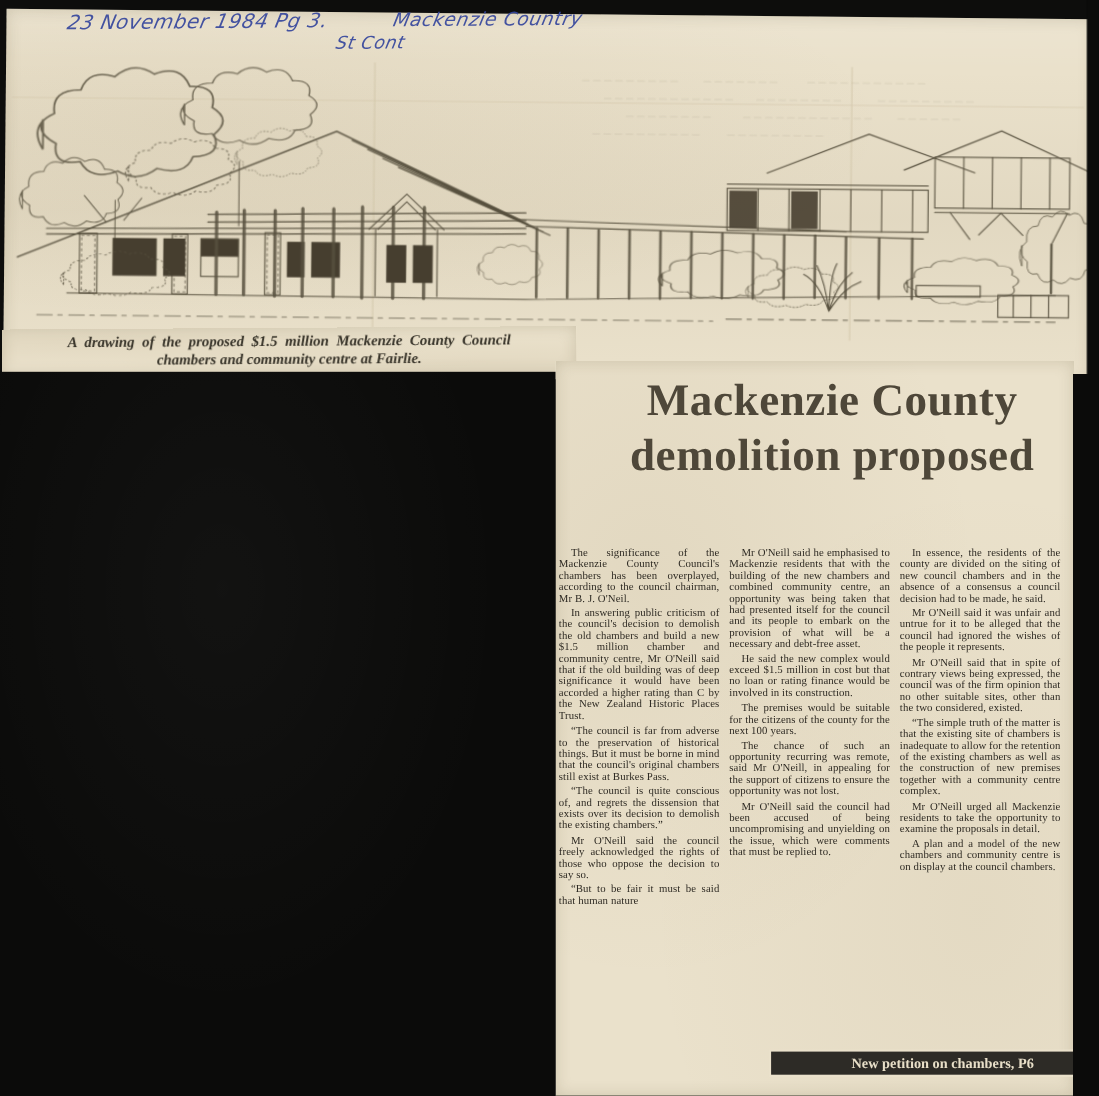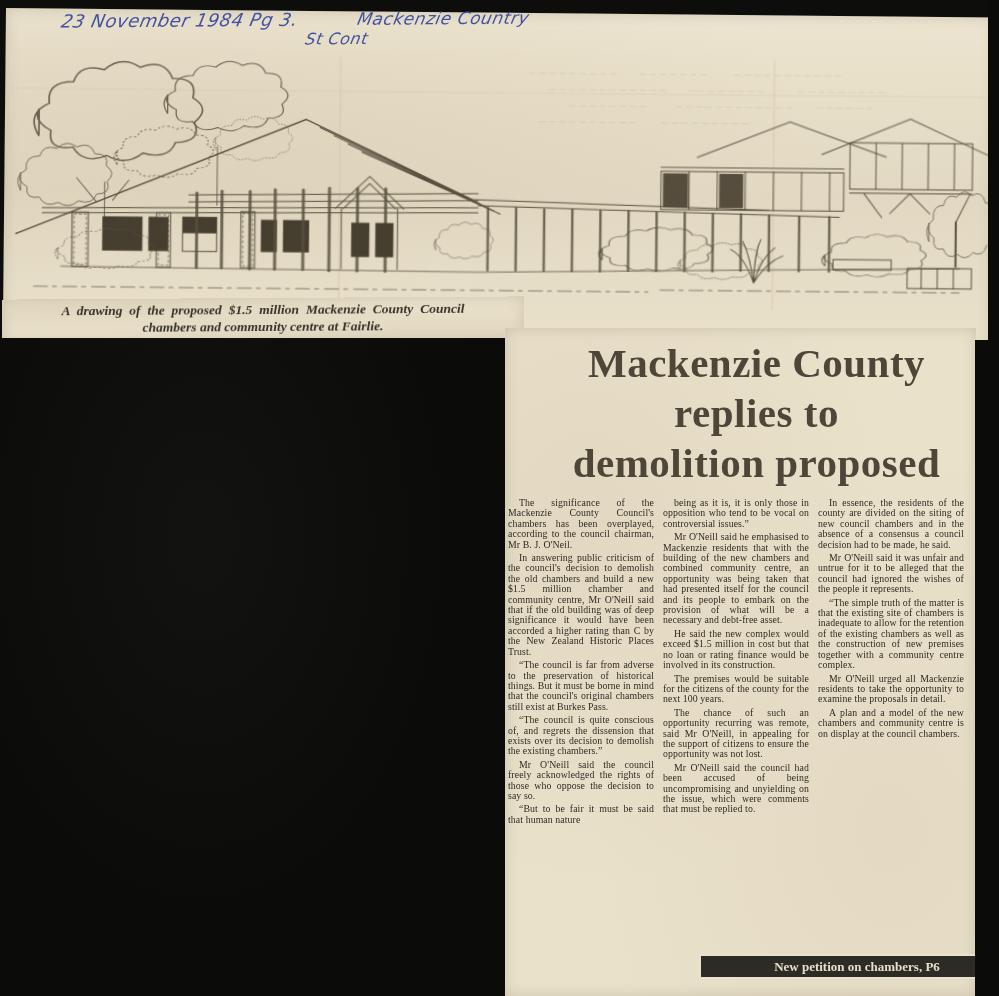--- a/index.html
+++ b/index.html
@@ -194,43 +194,42 @@
 </div>
 
 <div class="paper caption-strip">
   <div class="cap1">A drawing of the proposed $1.5 million Mackenzie County Council</div>
   <div class="cap2">chambers and community centre at Fairlie.</div>
 </div>
 
 <div class="paper article-clipping">
   <div class="headline">
     <span>Mackenzie County</span>
-    <span>replies to</span>
     <span>demolition proposed</span>
   </div>
   <div class="columns">
     <div class="col">
         <p>The significance of the Mackenzie County Council's chambers has been overplayed, according to the council chairman, Mr B. J. O'Neil.</p>
         <p>In answering public criticism of the council's decision to demolish the old chambers and build a new $1.5 million chamber and community centre, Mr O'Neill said that if the old building was of deep significance it would have been accorded a higher rating than C by the New Zealand Historic Places Trust.</p>
         <p>“The council is far from adverse to the preservation of historical things. But it must be borne in mind that the council's original chambers still exist at Burkes Pass.</p>
         <p>“The council is quite conscious of, and regrets the dissension that exists over its decision to demolish the existing chambers.”</p>
         <p>Mr O'Neill said the council freely acknowledged the rights of those who oppose the decision to say so.</p>
         <p>“But to be fair it must be said that human nature</p>
       </div>
     <div class="col">
-        <p>being as it is, it is only those in opposition who tend to be vocal on controversial issues.”</p>
         <p>Mr O'Neill said he emphasised to Mackenzie residents that with the building of the new chambers and combined community centre, an opportunity was being taken that had presented itself for the council and its people to embark on the provision of what will be a necessary and debt-free asset.</p>
         <p>He said the new complex would exceed $1.5 million in cost but that no loan or rating finance would be involved in its construction.</p>
         <p>The premises would be suitable for the citizens of the county for the next 100 years.</p>
         <p>The chance of such an opportunity recurring was remote, said Mr O'Neill, in appealing for the support of citizens to ensure the opportunity was not lost.</p>
         <p>Mr O'Neill said the council had been accused of being uncompromising and unyielding on the issue, which were comments that must be replied to.</p>
       </div>
     <div class="col">
         <p>In essence, the residents of the county are divided on the siting of new council chambers and in the absence of a consensus a council decision had to be made, he said.</p>
         <p>Mr O'Neill said it was unfair and untrue for it to be alleged that the council had ignored the wishes of the people it represents.</p>
+        <p>Mr O'Neill said that in spite of contrary views being expressed, the council was of the firm opinion that no other suitable sites, other than the two considered, existed.</p>
         <p>“The simple truth of the matter is that the existing site of chambers is inadequate to allow for the retention of the existing chambers as well as the construction of new premises together with a community centre complex.</p>
         <p>Mr O'Neill urged all Mackenzie residents to take the opportunity to examine the proposals in detail.</p>
         <p>A plan and a model of the new chambers and community centre is on display at the council chambers.</p>
       </div>
   </div>
   <div class="teaser-bar">
     <span>New petition on chambers, P6</span>
   </div>
 </div>
 

